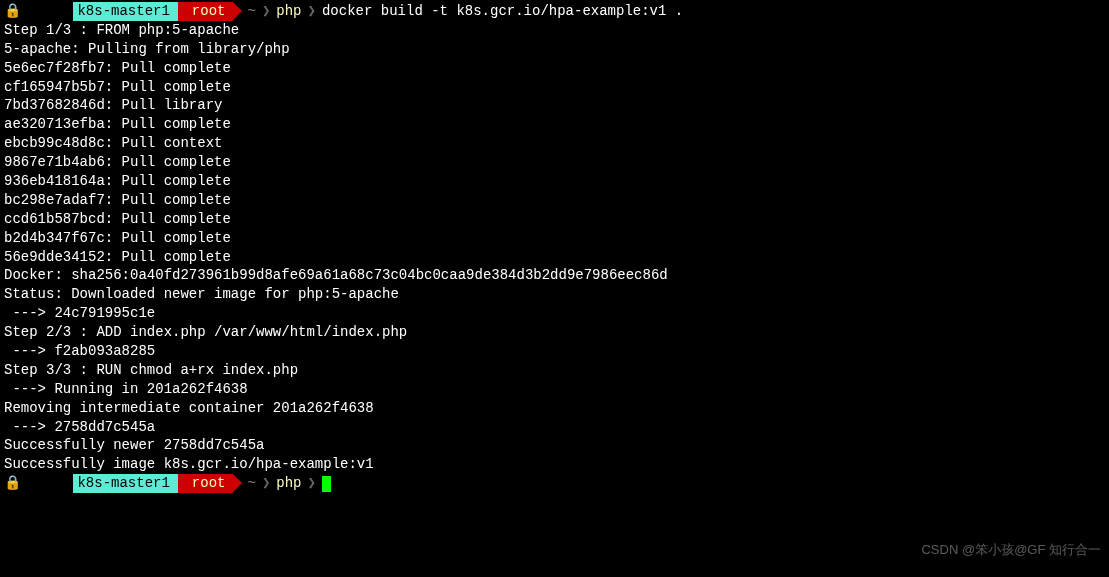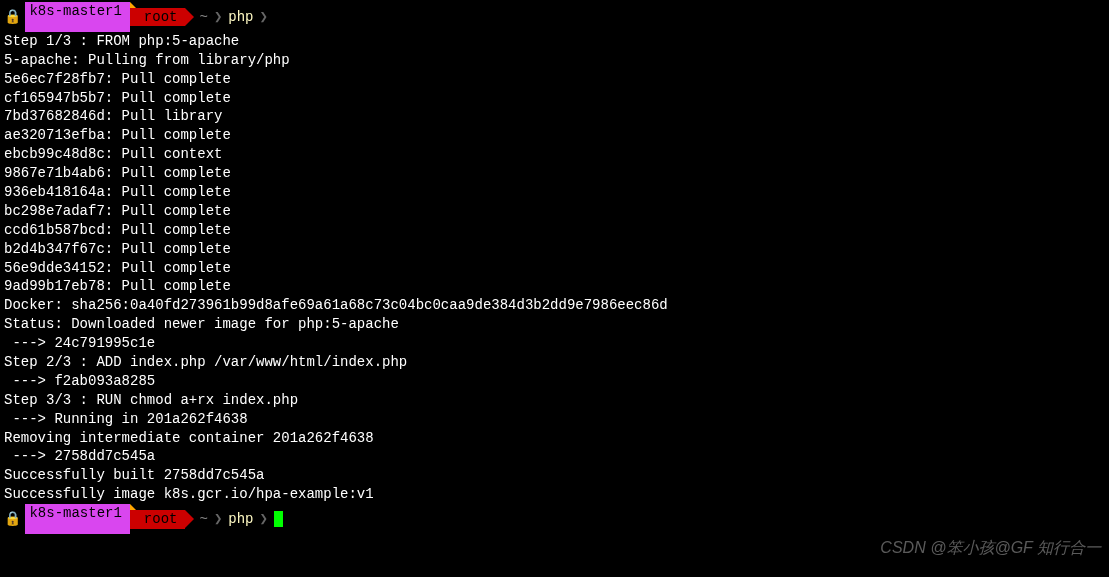--- a/index.html
+++ b/index.html
@@ -25,37 +25,38 @@
       display: flex;
       align-items: center;
       flex-wrap: nowrap;
       white-space: nowrap;
     }
     .lock-icon {
       color: #ffa500;
       margin-right: 4px;
     }
     .host-segment {
-      background-color: #d946ef;
+      background-color: #5eead4;
       color: #000000;
-      padding: 0 8px 11px 4px;
+      padding: 0 8px 0 4px;
       position: relative;
+      margin-left: 48px;
     }
     .host-segment::after {
       content: '';
       position: absolute;
       right: -9px;
       top: 0;
       border-left: 9px solid #ffa500;
       border-top: 9px solid transparent;
       border-bottom: 9px solid transparent;
     }
     .user-segment {
       background-color: #cc0000;
-      color: #000000;
+      color: #fef9c3;
       padding: 0 8px 0 14px;
       position: relative;
       margin-left: 0;
     }
     .user-segment::after {
       content: '';
       position: absolute;
       right: -9px;
       top: 0;
       border-left: 9px solid #cc0000;
@@ -92,64 +93,63 @@
       width: 9px;
       height: 16px;
       vertical-align: middle;
       margin-left: 4px;
     }
     .watermark {
       position: absolute;
       bottom: 18px;
       right: 8px;
       color: rgba(180, 180, 180, 0.5);
-      font-size: 16px;
+      font-size: 13px;
       font-family: sans-serif;
-      font-style: italic;
     }
   </style>
 </head>
 <body>
 
 <div class="terminal">
 
   <div class="prompt-line">
     <span class="lock-icon">🔒</span>
     <span class="host-segment">k8s-master1</span>
     <span class="user-segment">root</span>
     <span class="path-segment">~</span>
     <span class="arrow-sep">❯</span>
     <span class="dir-segment">php</span>
     <span class="dir-arrow">❯</span>
+    <span class="command">docker build -t k8s.gcr.io/hpa-example:v1 .</span>
   </div>
 
   <div class="output-line">Step 1/3 : FROM php:5-apache</div>
   <div class="output-line">5-apache: Pulling from library/php</div>
   <div class="output-line">5e6ec7f28fb7: Pull complete</div>
   <div class="output-line">cf165947b5b7: Pull complete</div>
   <div class="output-line">7bd37682846d: Pull library</div>
   <div class="output-line">ae320713efba: Pull complete</div>
   <div class="output-line">ebcb99c48d8c: Pull context</div>
   <div class="output-line">9867e71b4ab6: Pull complete</div>
   <div class="output-line">936eb418164a: Pull complete</div>
   <div class="output-line">bc298e7adaf7: Pull complete</div>
   <div class="output-line">ccd61b587bcd: Pull complete</div>
   <div class="output-line">b2d4b347f67c: Pull complete</div>
   <div class="output-line">56e9dde34152: Pull complete</div>
-  <div class="output-line">9ad99b17eb78: Pull complete</div>
   <div class="output-line">Docker: sha256:0a40fd273961b99d8afe69a61a68c73c04bc0caa9de384d3b2dd9e7986eec86d</div>
   <div class="output-line">Status: Downloaded newer image for php:5-apache</div>
   <div class="output-line"> ---&gt; 24c791995c1e</div>
   <div class="output-line">Step 2/3 : ADD index.php /var/www/html/index.php</div>
   <div class="output-line"> ---&gt; f2ab093a8285</div>
   <div class="output-line">Step 3/3 : RUN chmod a+rx index.php</div>
   <div class="output-line"> ---&gt; Running in 201a262f4638</div>
   <div class="output-line">Removing intermediate container 201a262f4638</div>
   <div class="output-line"> ---&gt; 2758dd7c545a</div>
-  <div class="output-line">Successfully built 2758dd7c545a</div>
+  <div class="output-line">Successfully newer 2758dd7c545a</div>
   <div class="output-line">Successfully image k8s.gcr.io/hpa-example:v1</div>
 
   <div class="prompt-line">
     <span class="lock-icon">🔒</span>
     <span class="host-segment">k8s-master1</span>
     <span class="user-segment">root</span>
     <span class="path-segment">~</span>
     <span class="arrow-sep">❯</span>
     <span class="dir-segment">php</span>
     <span class="dir-arrow">❯</span>

